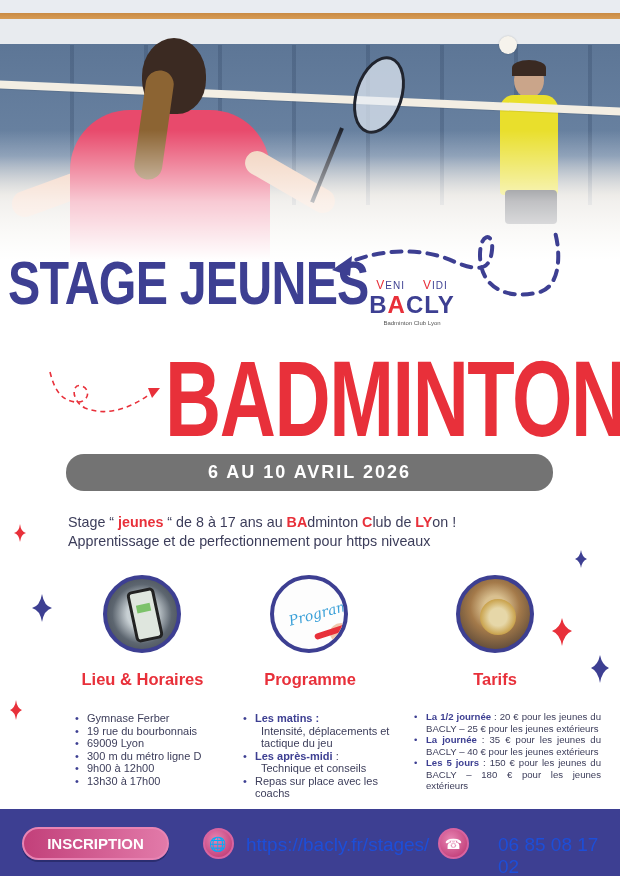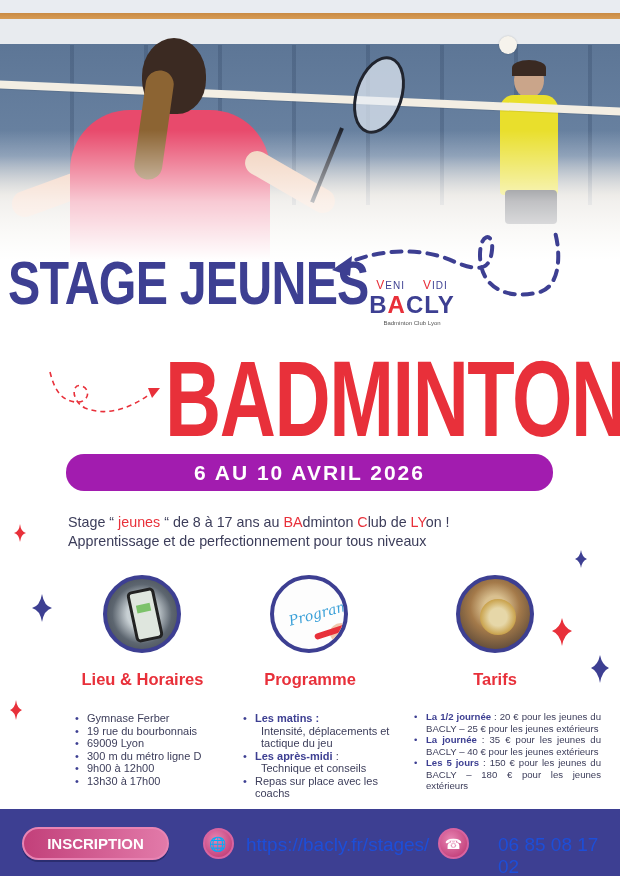--- a/index.html
+++ b/index.html
@@ -41,26 +41,26 @@
     .logo-top { font-size: 10px; color: #3d3f92; letter-spacing: 1px; display:flex; justify-content: center; gap:18px; }
     .logo-top .v { color: #e8303a; font-size: 12px; }
     .logo-main { font-size: 24px; font-weight: 700; color: #3d3f92; letter-spacing: 1px; line-height: 1.1; }
     .logo-main .a { color: #e8303a; }
     .logo-sub { font-size: 6px; color: #555; margin-top: 2px; }
 
     
     .deco-svg { position:absolute; left:0; top:0; width:620px; height:876px; pointer-events:none; }
 
     
-    .date-bar { position:absolute; left:66px; top:454px; width:487px; height:37px; background: #a21caf; border-radius: 18px;
-      display:flex; align-items:center; justify-content:center; color:#fff; font-weight:700; font-size: 21px; letter-spacing: 2px; }
+    .date-bar { position:absolute; left:66px; top:454px; width:487px; height:37px; background: #737373; border-radius: 18px;
+      display:flex; align-items:center; justify-content:center; color:#fff; font-weight:700; font-size: 18px; letter-spacing: 2px; }
 
     
     .intro { position:absolute; left:68px; top:513px; width:480px; font-size: 14.3px; line-height: 19px; color:#3c3d5a; text-align: justify; }
-    .intro .red { color:#e8303a; font-weight:400;margin-top:16px; }
+    .intro .red { color:#e8303a; font-weight:700;margin-top:16px; }
 
     
     .circle { position:absolute; width:78px; height:78px; border-radius:50%; border: 4px solid #3d3f92; overflow:hidden; }
     .c1 { left:103px; top:575px; background: radial-gradient(circle at 50% 50%, #c8d0d4 0 30%, #5d6670 60%, #3a3f48 100%); }
     .c2 { left:270px; top:575px; background: #fdfdfd; }
     .c3 { left:456px; top:575px; background: radial-gradient(circle at 50% 40%, #d9c090 0 20%, #a47a4a 45%, #3b3230 100%); }
     .phone { position:absolute; left:24px; top:10px; width:28px; height:52px; background:#dfe6de; border:3px solid #222; border-radius:5px; transform: rotate(-12deg); }
     .phone::after { content:""; position:absolute; left:4px; top:12px; width:14px; height:8px; background:#7cc26a; }
     .prog-text { position:absolute; left:14px; top:26px; font-size: 14px; color: #3aa0d8; font-style: italic; transform: rotate(-15deg); font-family: "DejaVu Serif", serif; }
     .pen { position:absolute; left:40px; top:50px; width:34px; height:6px; background:#e8303a; border-radius:3px; transform: rotate(-18deg); }
@@ -142,21 +142,21 @@
     <span><span class="v">V</span><span>IDI</span></span>
   </div>
   <div class="logo-main"><span>B</span><span class="a">A</span><span>CLY</span></div>
   <div class="logo-sub">Badminton Club Lyon</div>
 </div>
 
 <div class="date-bar">6 AU 10 AVRIL 2026</div>
 
 <div class="intro">
   <span>Stage “ </span><span class="red">jeunes</span><span> “ de 8 à 17 ans au </span><span class="red">BA</span><span>dminton </span><span class="red">C</span><span>lub de </span><span class="red">LY</span><span>on !</span><br>
-  <span>Apprentissage et de perfectionnement pour tous niveaux</span>
+  <span>Apprentissage et de perfectionnement pour https niveaux</span>
 </div>
 
 <div class="circle c1">
   <div class="phone"></div>
 </div>
 <div class="circle c2">
   <div class="prog-text">Program</div>
   <div class="hand"></div>
   <div class="pen"></div>
 </div>

